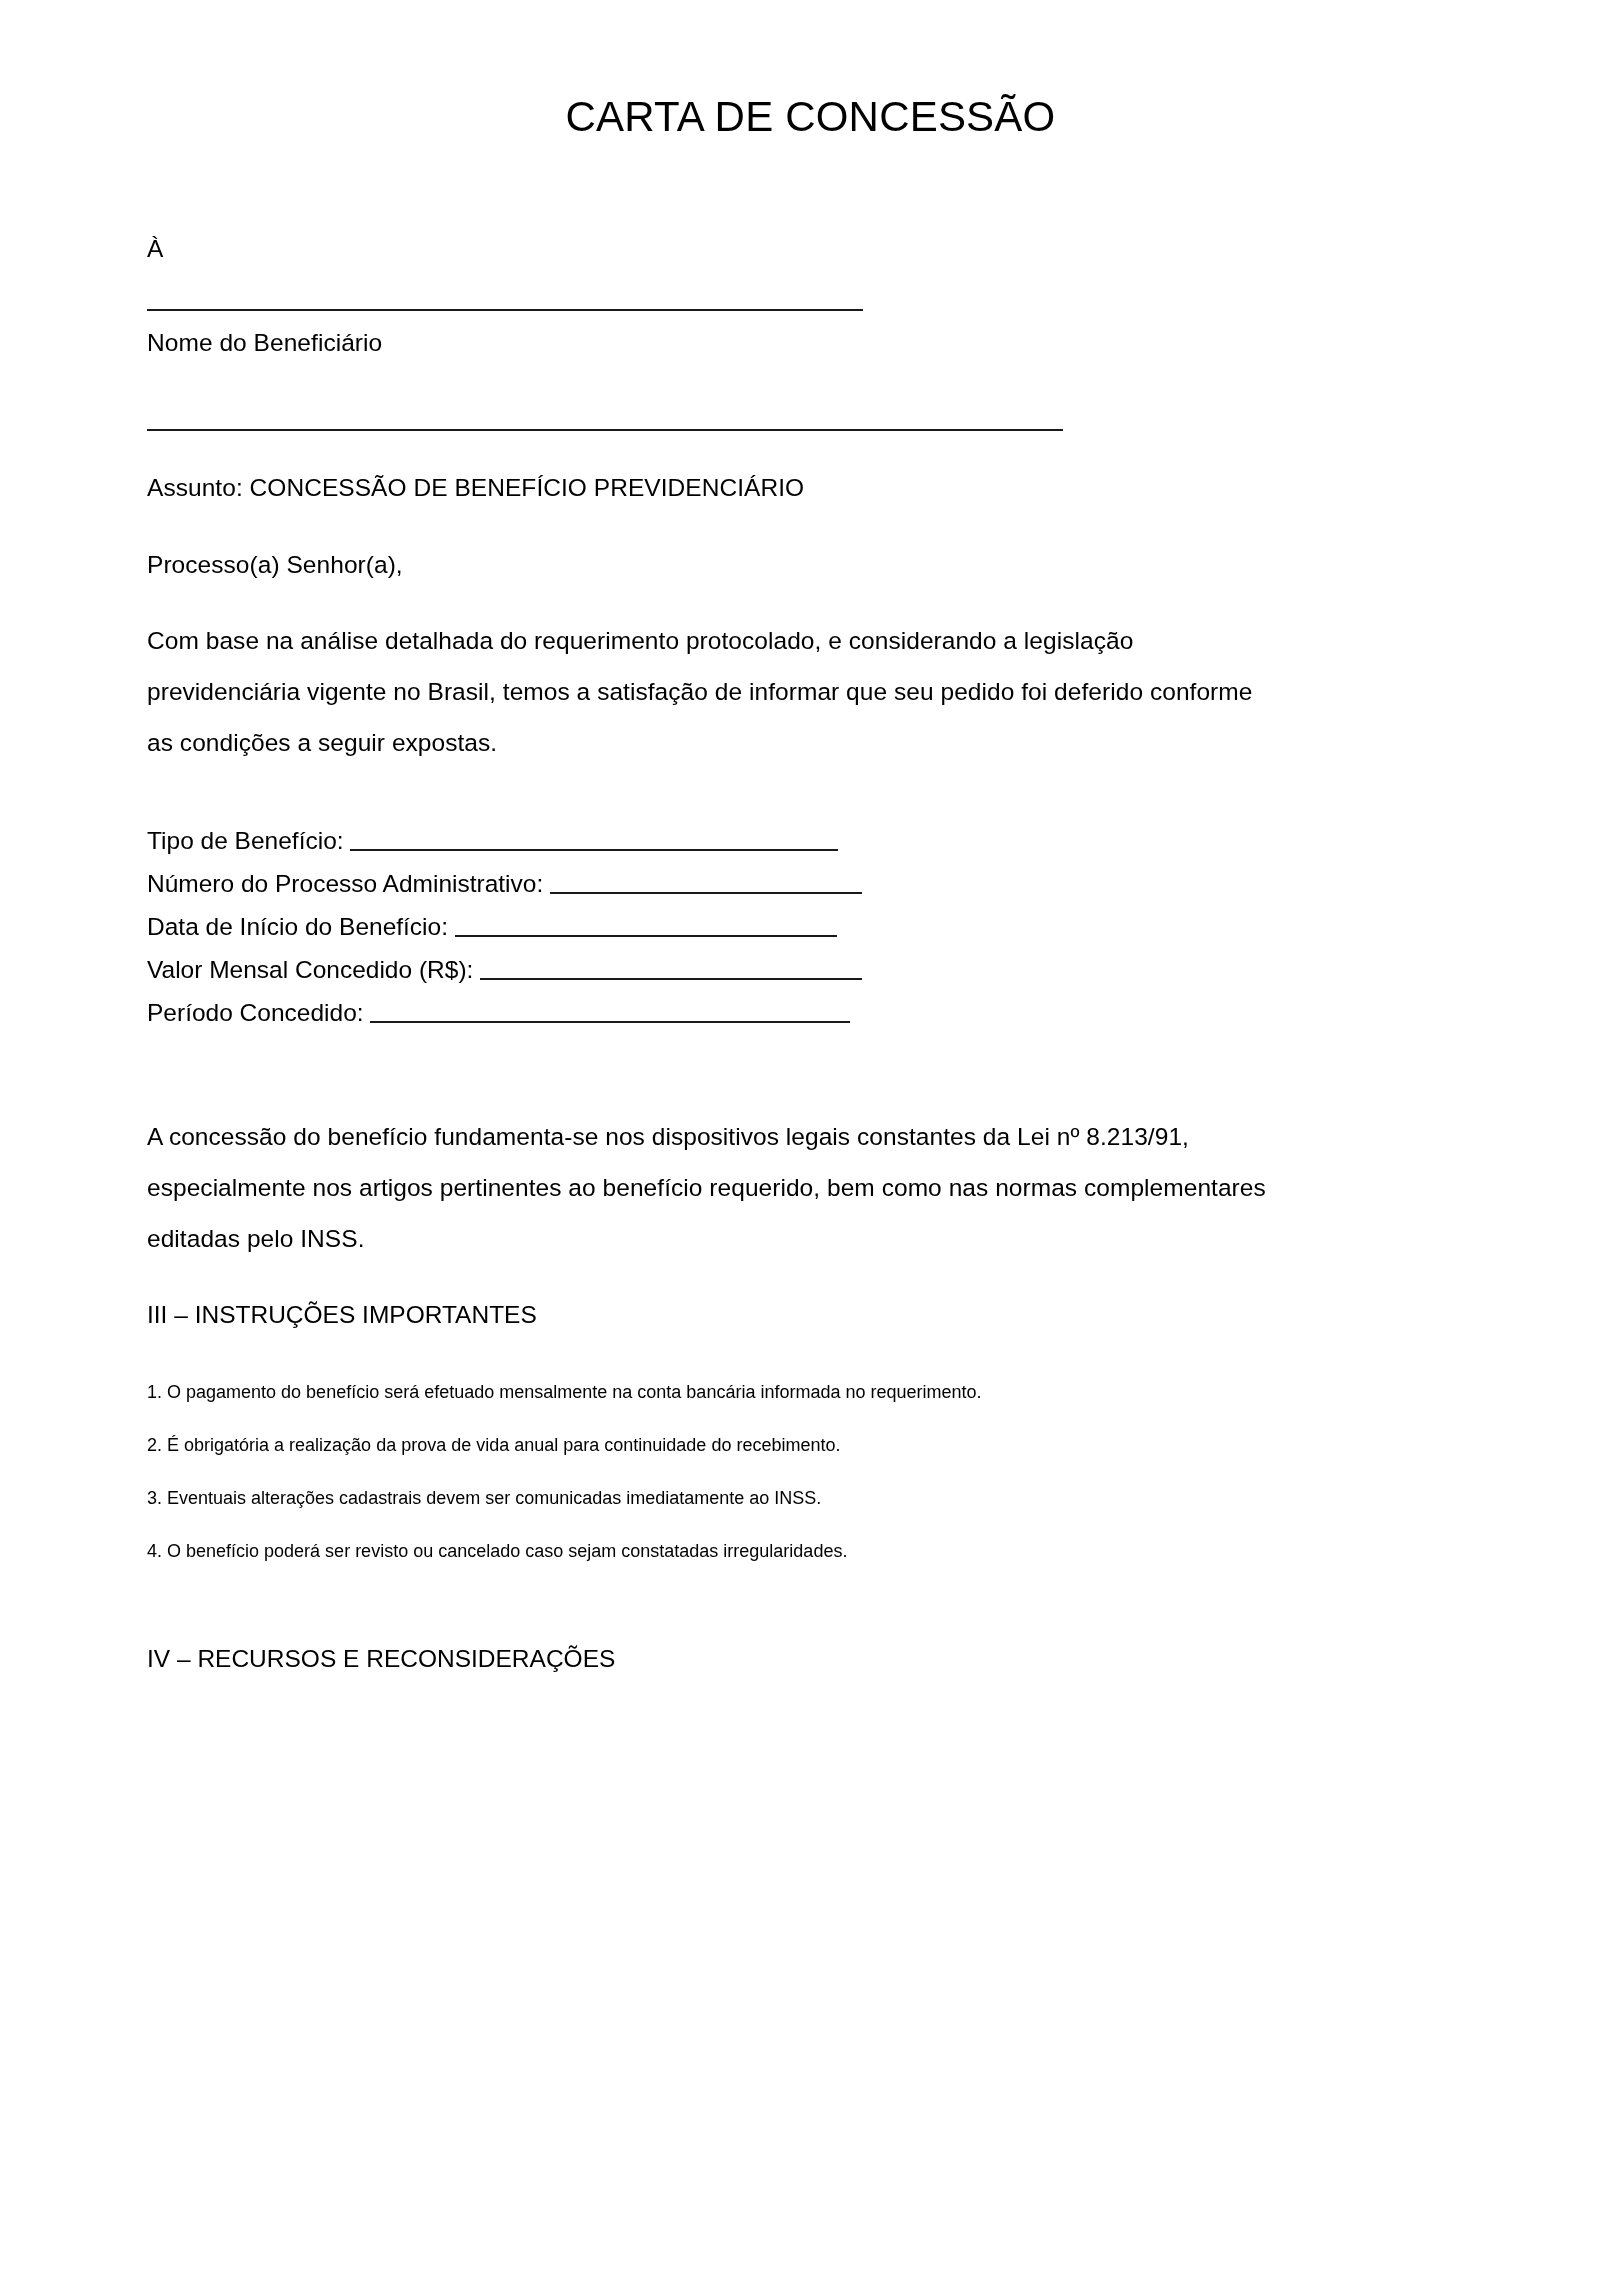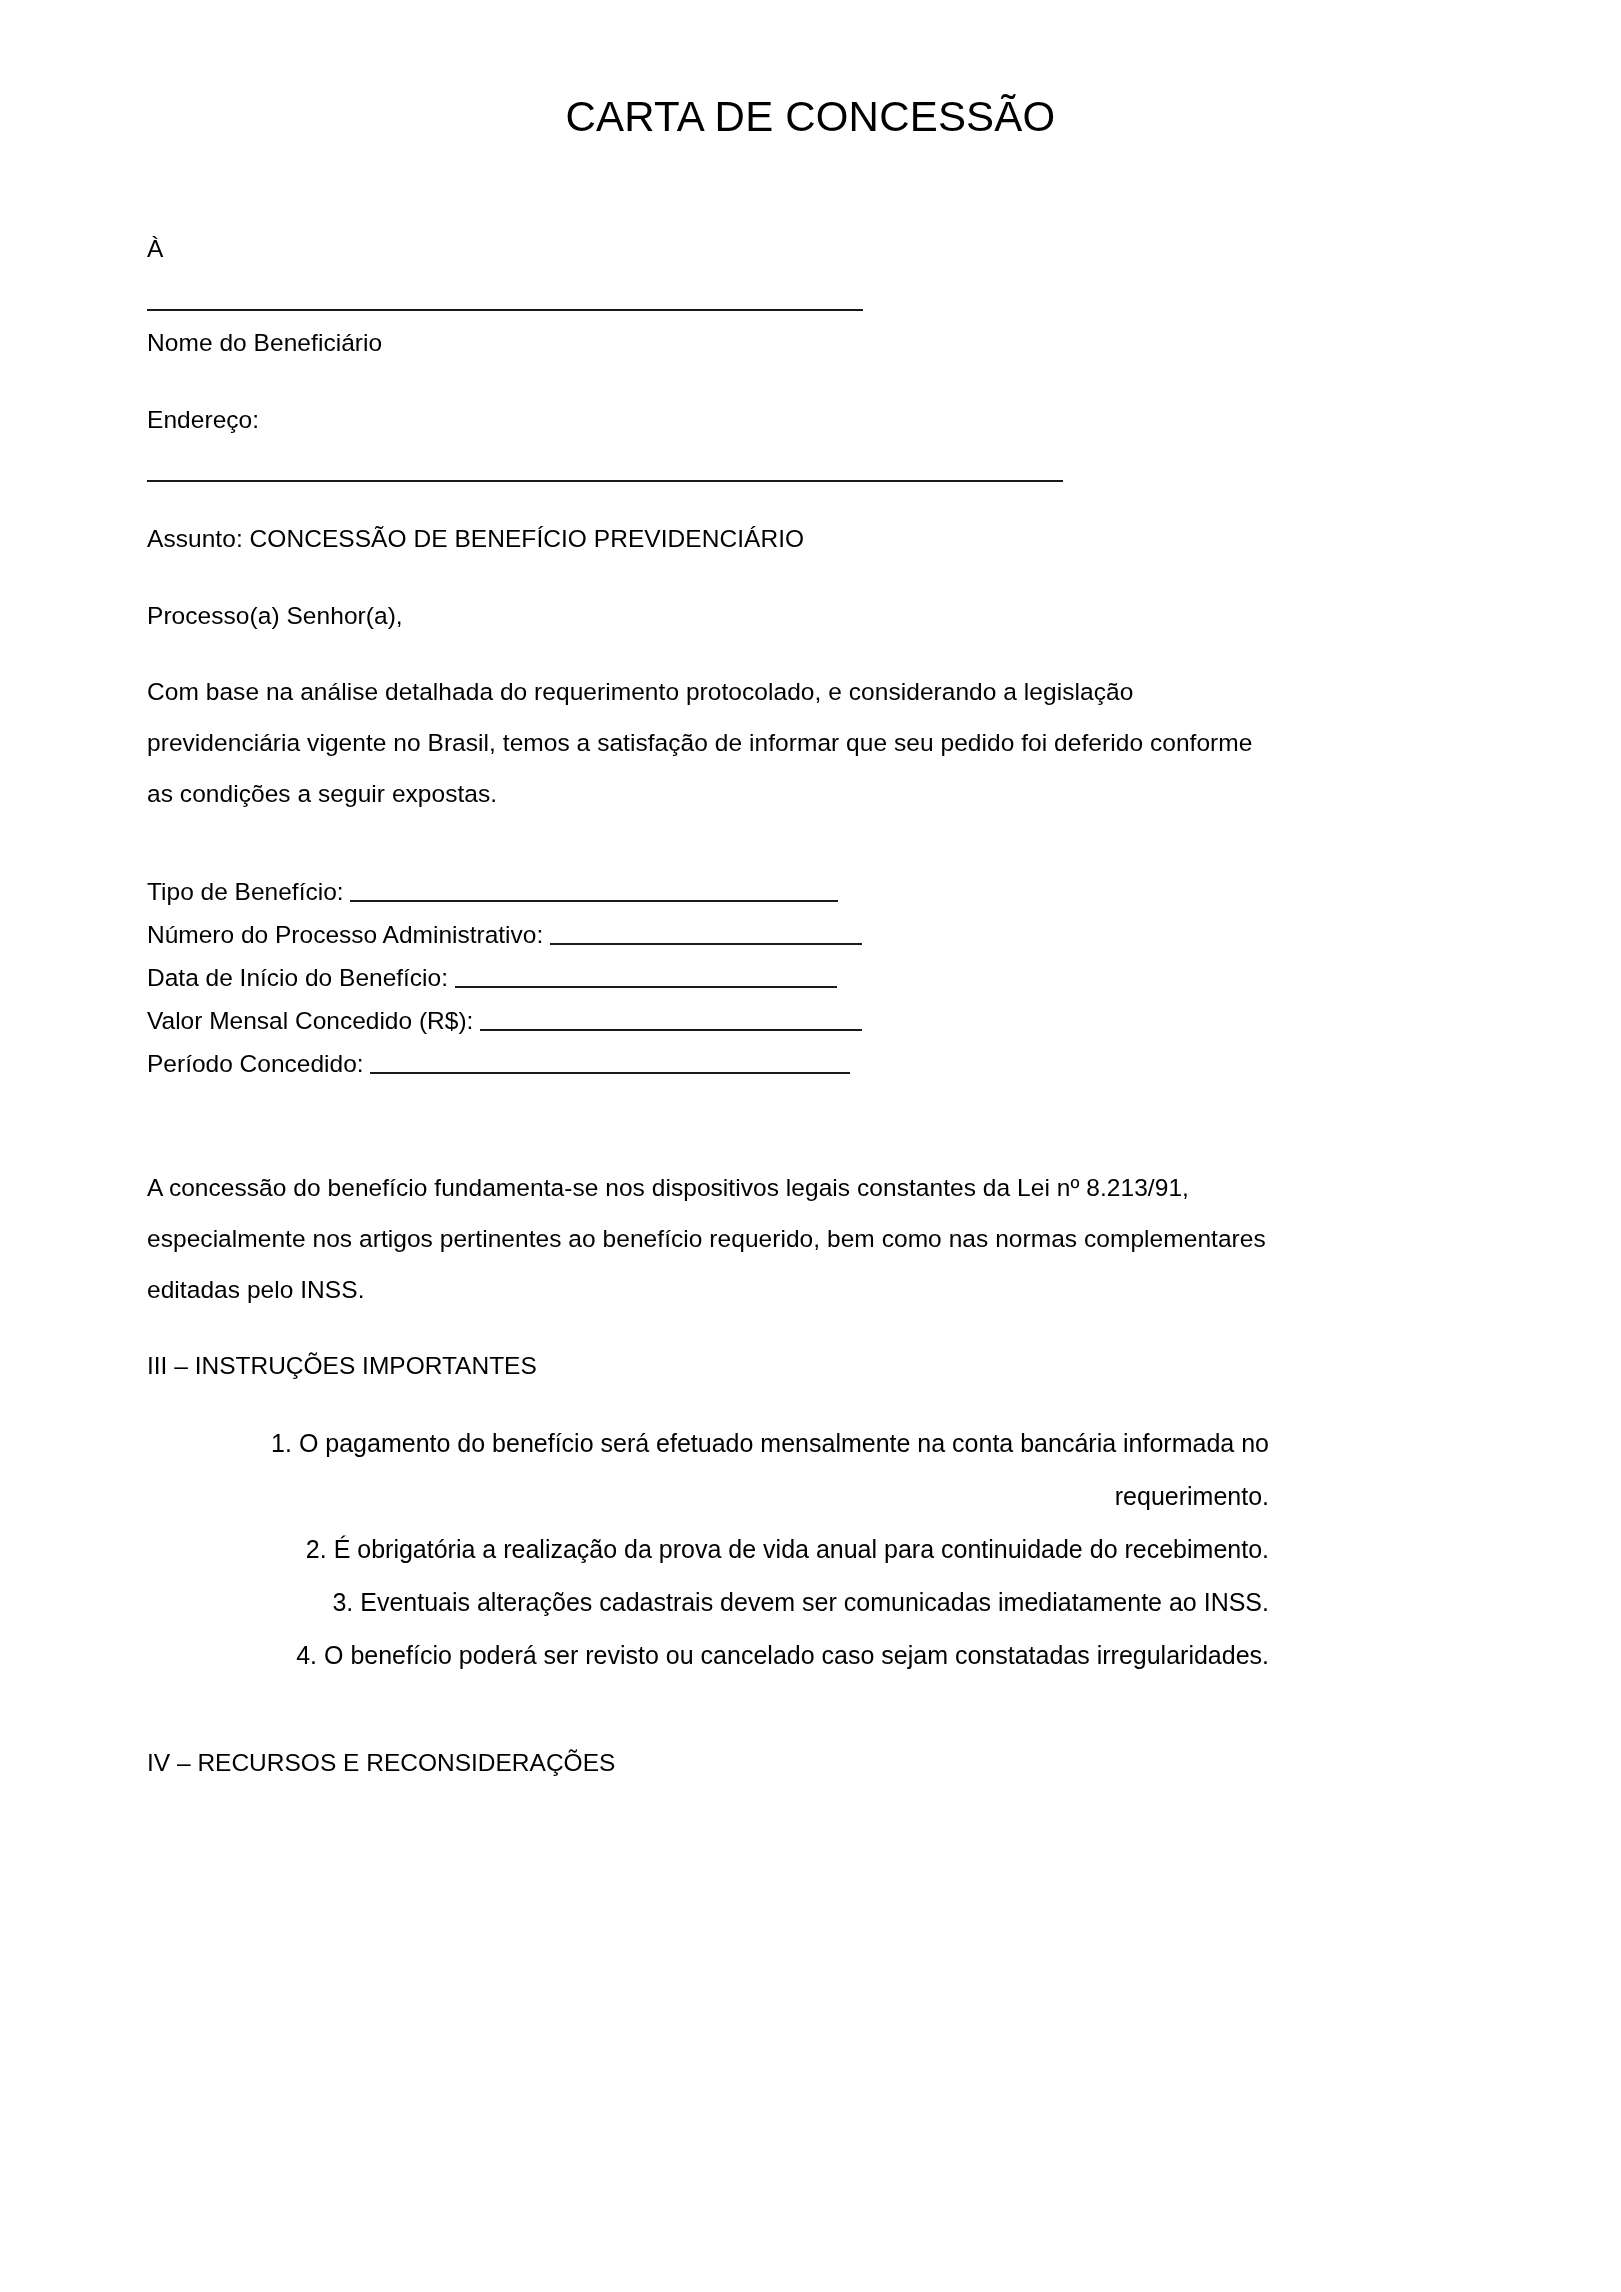--- a/index.html
+++ b/index.html
@@ -108,21 +108,21 @@
     bottom: 0;
     border-bottom: 2px solid #1a1a1a;
   }
   .fill-a { width: 488px; }
   .fill-b { width: 312px; }
   .fill-c { width: 382px; }
   .fill-d { width: 382px; }
   .fill-e { width: 480px; }
 
   
-  .instructions { font-size: 25px; line-height: 53px; text-align: right; }
+  .instructions { font-size: 18px; line-height: 53px; }
   .instructions p { margin: 0; max-width: 1122px; }
 
   .sec-head { font-size: 24.5px; line-height: 51px; white-space: nowrap; }
 </style>
 </head>
 <body>
 
 <div class="page">
 
   <div class="doc-title">CARTA DE CONCESSÃO</div>
@@ -133,21 +133,20 @@
       <div class="blk para">À</div>
 
       <div class="rule-wrap">
         <span class="rule rule-name"></span>
       </div>
 
       <div class="blk para">Nome do Beneficiário</div>
 
       <div class="sp-sm"></div>
 
-      <div class="blk para">Endereço:</div>
 
       <div class="rule-wrap">
         <span class="rule rule-addr"></span>
       </div>
     </div>
 
     <div class="sp-sm"></div>
 
     <div class="blk para">Assunto: CONCESSÃO DE BENEFÍCIO PREVIDENCIÁRIO</div>
 

